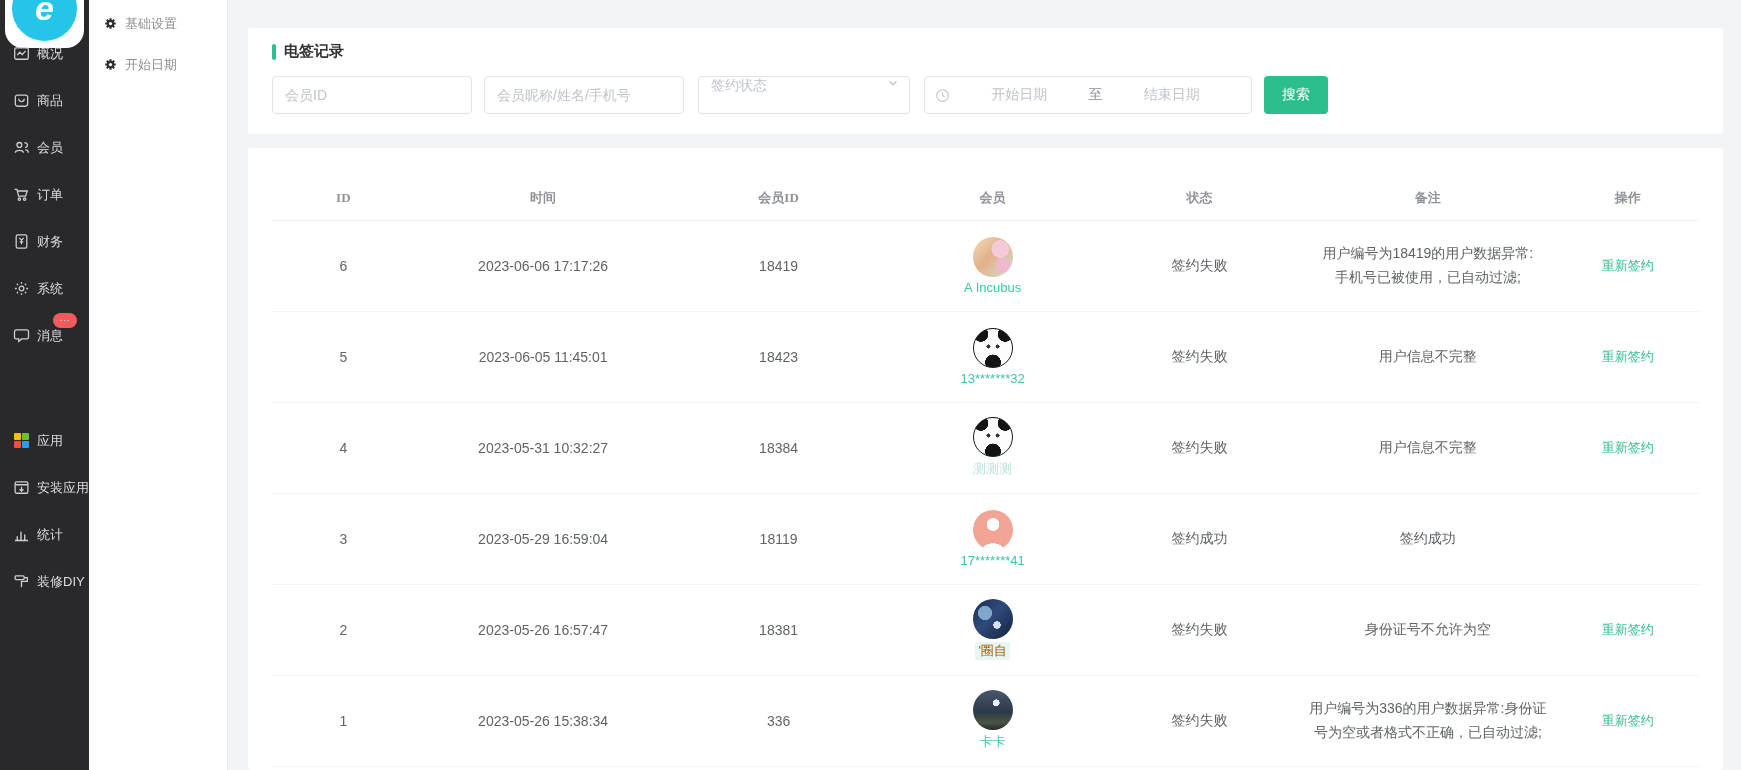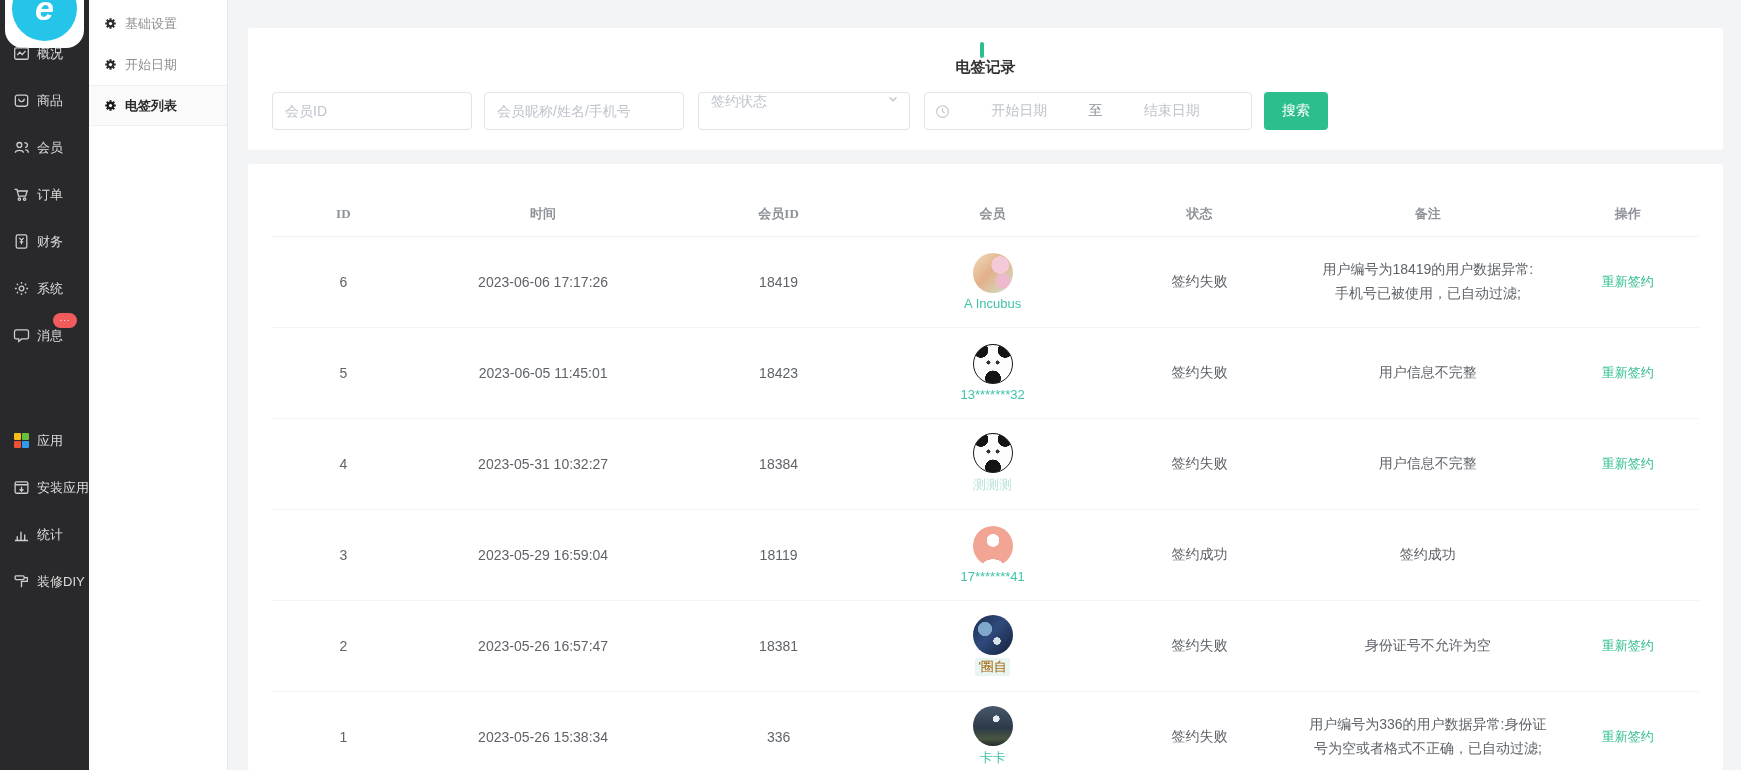--- a/index.html
+++ b/index.html
@@ -19,21 +19,21 @@
 
   
   .submenu { width:139px; background:#fff; border-right:1px solid #e8e8e8; flex:none; padding-top:3px; }
   .sub-item { height:41px; display:flex; align-items:center; padding-left:15px; font-size:13px; color:#8f8f8f; cursor:pointer; }
   .sub-item .gear { width:13px; height:13px; margin-right:8px; color:#2d2d2d; flex:none; }
   .sub-item.active { background:#fafafa; border-top:1px solid #f0f0f0; border-bottom:1px solid #f0f0f0; color:#2b2b2b; font-weight:bold; }
 
   
   .main { flex:1; padding:28px 18px 0 20px; display:flex; flex-direction:column; min-width:0; }
   .card { background:#fff; border-radius:3px; }
-  .card-title { display:flex; align-items:center; font-size:15px; font-weight:bold; color:#333;flex-direction:column; }
+  .card-title { display:flex; align-items:center; font-size:15px; font-weight:bold; color:#333; }
   .tbar { width:4px; height:16px; border-radius:2px; margin-right:8px; }
 
   .search-card { padding:14px 24px 20px; flex:none; }
   .filters { display:flex; align-items:center; margin-top:15px; }
   .f-input { height:38px; border:1px solid #e0e3e8; border-radius:4px; padding:0 12px; font-size:14px; color:#555; font-family:"Liberation Sans",sans-serif; outline:none; }
   .f-input::placeholder { color:#bfc4cc; }
   .in1 { width:200px; margin-right:12px; }
   .in2 { width:200px; margin-right:14px; }
   .select { width:212px; height:38px; border:1px solid #e0e3e8; border-radius:4px; display:flex; align-items:flex-start; padding:0 10px 0 12px; margin-right:14px; cursor:pointer; }
   .select span { flex:1; font-size:14px; color:#bfc4cc; }
@@ -196,32 +196,20 @@
     <span class="gear">
       <svg width="13" height="13" viewBox="0 0 16 16">
           <g stroke="#2d2d2d" stroke-width="2.6" fill="none">
             <path d="M8 1.5v13M1.5 8h13M3.4 3.4l9.2 9.2M12.6 3.4L3.4 12.6"></path>
           </g>
           <circle cx="8" cy="8" r="4.6" fill="#2d2d2d"></circle>
           <circle cx="8" cy="8" r="2" fill="#fff"></circle>
         </svg>
     </span>
     <span>开始日期</span>
-  </div>
-  <div class="sub-item active">
-    <span class="gear">
-      <svg width="13" height="13" viewBox="0 0 16 16">
-          <g stroke="#1a1a1a" stroke-width="2.6" fill="none">
-            <path d="M8 1.5v13M1.5 8h13M3.4 3.4l9.2 9.2M12.6 3.4L3.4 12.6"></path>
-          </g>
-          <circle cx="8" cy="8" r="4.6" fill="#1a1a1a"></circle>
-          <circle cx="8" cy="8" r="2" fill="#fff"></circle>
-        </svg>
-    </span>
-    <span>电签列表</span>
   </div>
 </nav>
 
 <main class="main">
 
   <section class="card search-card">
     <div class="card-title">
       <span class="tbar" style="background:#2cbe8c"></span>
       <span>电签记录</span>
     </div>

